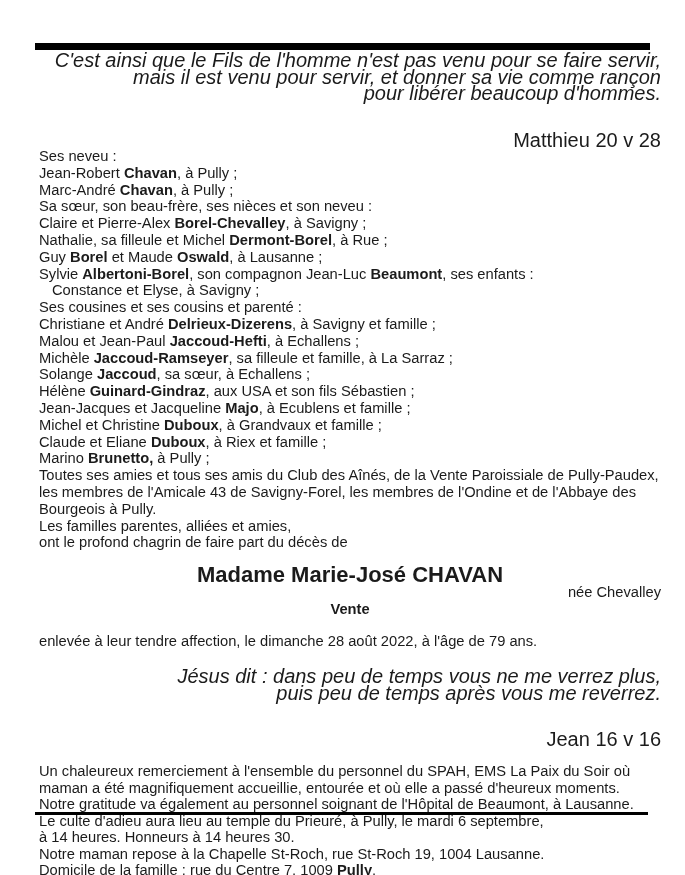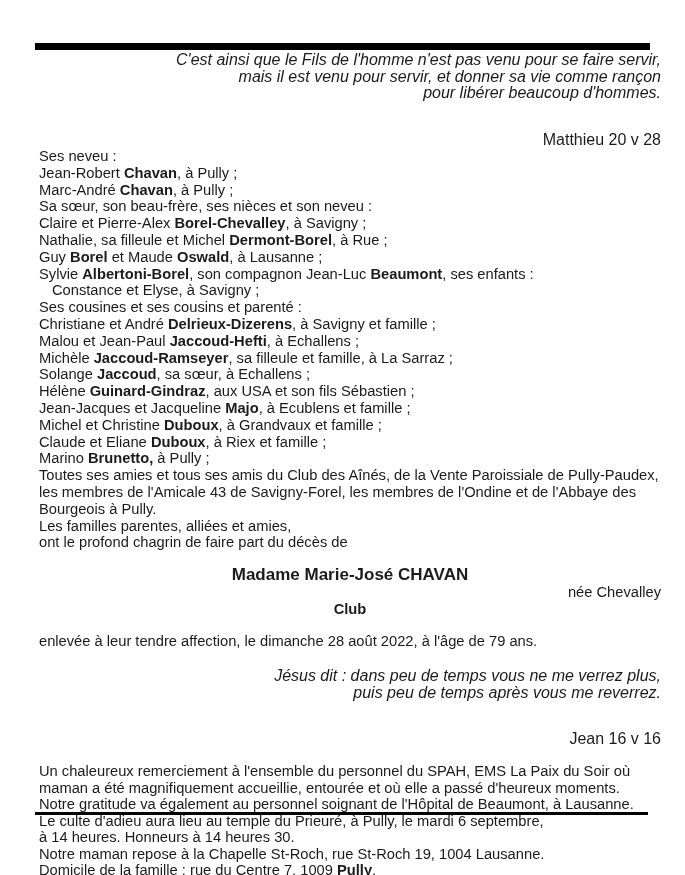--- a/index.html
+++ b/index.html
@@ -32,21 +32,21 @@
     top: 812px;
     width: 613px;
     height: 3px;
     background: #000000;
   }
   .content {
     padding: 52px 24px 0 39px;
   }
   .epigraph {
     text-align: right;
-    font-size: 16px;
+    font-size: 20px;
     line-height: 16.5px;
   }
   .epigraph .line {
     font-style: italic;
   }
   .epigraph .attribution {
     font-style: normal;
     margin-top: 30px;
   }
   .epigraph2 {
@@ -58,21 +58,21 @@
   }
   .body-text .line.indent {
     padding-left: 13px;
   }
   .name-block {
     margin-top: 15px;
     text-align: center;
     line-height: 17.5px;
   }
   .name-title {
-    font-size: 17px;
+    font-size: 22px;
     font-weight: bold;
   }
   .name-maiden {
     font-size: 14.7px;
     text-align: right;
   }
   .name-nick {
     font-size: 14.7px;
     font-weight: bold;
   }
@@ -130,21 +130,21 @@
         <div class="line">Toutes ses amies et tous ses amis du Club des Aînés, de la Vente Paroissiale de Pully-Paudex,</div>
         <div class="line">les membres de l'Amicale 43 de Savigny-Forel, les membres de l'Ondine et de l'Abbaye des</div>
         <div class="line">Bourgeois à Pully.</div>
         <div class="line">Les familles parentes, alliées et amies,</div>
         <div class="line">ont le profond chagrin de faire part du décès de</div>
       </div>
 
     <div class="name-block">
       <div class="name-title">Madame Marie-José CHAVAN</div>
       <div class="name-maiden">née Chevalley</div>
-      <div class="name-nick">Club</div>
+      <div class="name-nick">Vente</div>
     </div>
 
     <div class="death-line">enlevée à leur tendre affection, le dimanche 28 août 2022, à l'âge de 79 ans.</div>
 
     <div class="epigraph epigraph2">
       <div>
           <div class="line">Jésus dit : dans peu de temps vous ne me verrez plus,</div>
           <div class="line">puis peu de temps après vous me reverrez.</div>
         </div>
       <div class="attribution">Jean 16 v 16</div>

